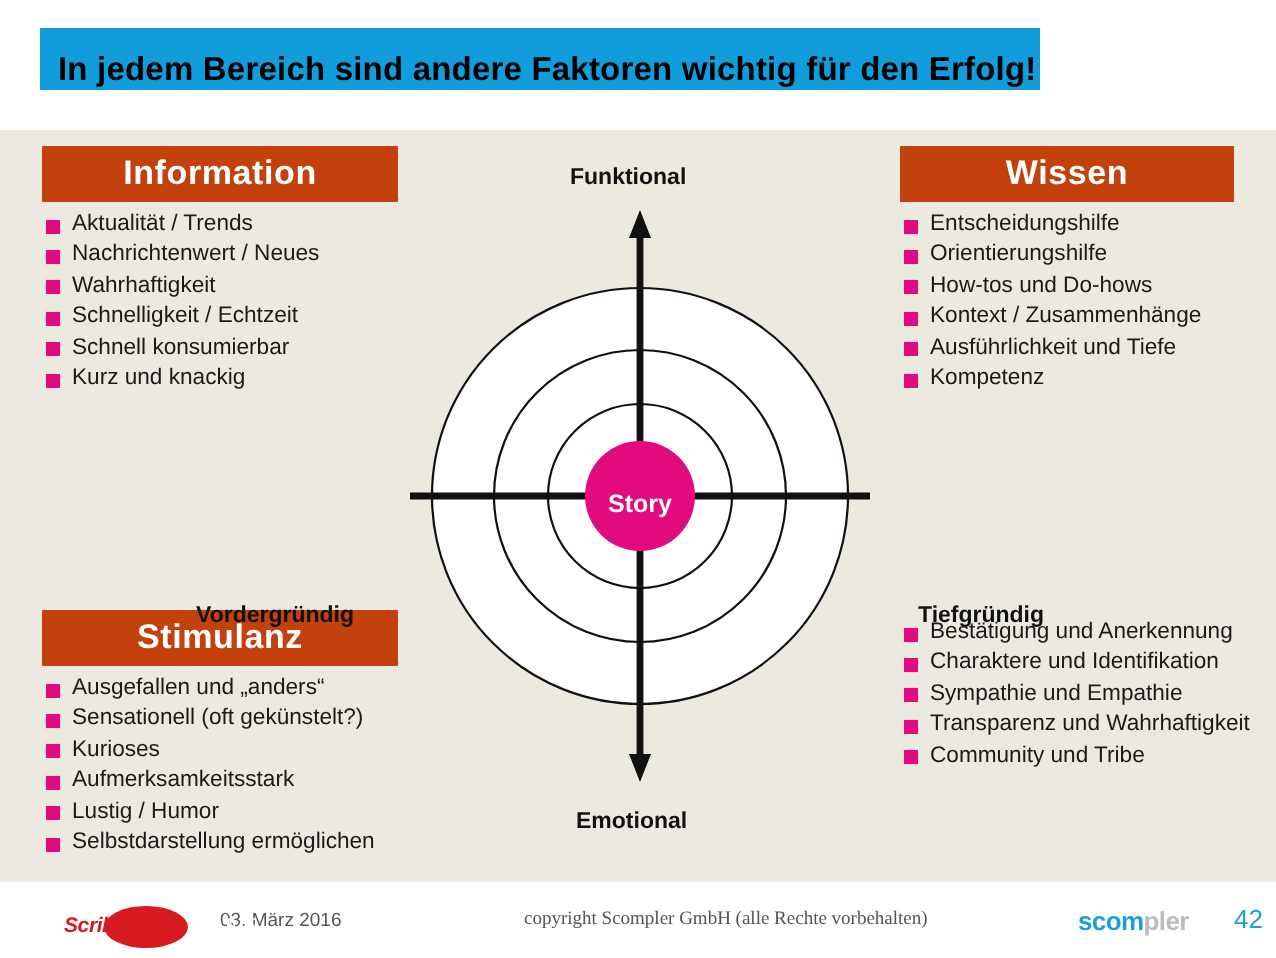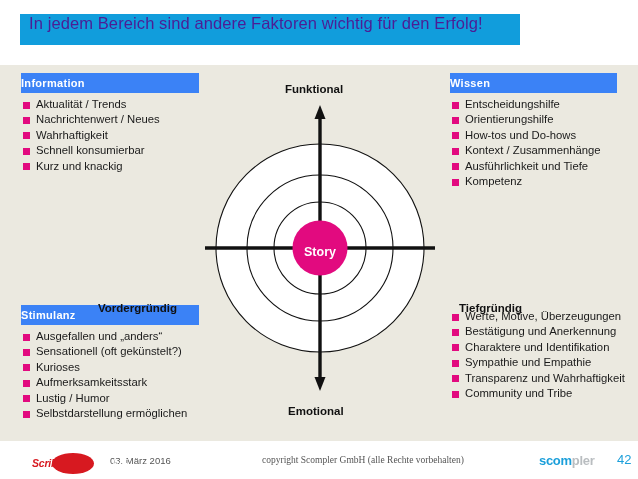--- a/index.html
+++ b/index.html
@@ -21,45 +21,46 @@
     background: #ffffff;
   }
   
   .title-bar {
     position: absolute;
     left: 20px;
     top: 14px;
     width: 500px;
     height: 31px;
     background: #119DDC;
-    color: #4c1d95;
+    color: #000000;
     font-size: 16.5px;
-    font-weight: normal;
+    font-weight: bold;
     letter-spacing: 0.1px;
     display: flex;
-    align-items: flex-start;
+    align-items: flex-end;
     padding-left: 9px;
     box-sizing: border-box;
   }
   
   .canvas {
     position: absolute;
     left: 0;
     top: 65px;
     width: 638px;
     height: 376px;
     background: #EBE9E0;
   }
   
   .panel { position: absolute; }
   .panel-head {
-    background: #3b82f6;
+    background: #c2410c;
     color: #ffffff;
-    font-size: 11px;
-    font-weight: bold;
+    font-size: 17px;
+    font-weight: bold;
+    text-align: center;
     padding: 4px 0 4px 0;
     letter-spacing: 0.3px;
   }
   .panel ul {
     list-style: none;
     margin: 4px 0 0 0;
     padding: 0;
   }
   .panel li {
     font-size: 11.3px;
@@ -196,20 +197,21 @@
   </div>
 
   <div class="canvas">
 
     <div class="panel" id="panel-information">
       <div class="panel-head">Information</div>
       <ul>
         <li>Aktualität / Trends</li>
         <li>Nachrichtenwert / Neues</li>
         <li>Wahrhaftigkeit</li>
+        <li>Schnelligkeit / Echtzeit</li>
         <li>Schnell konsumierbar</li>
         <li>Kurz und knackig</li>
       </ul>
     </div>
 
     <div class="panel" id="panel-wissen">
       <div class="panel-head">Wissen</div>
       <ul>
         <li>Entscheidungshilfe</li>
         <li>Orientierungshilfe</li>
@@ -227,21 +229,20 @@
         <li>Sensationell (oft gekünstelt?)</li>
         <li>Kurioses</li>
         <li>Aufmerksamkeitsstark</li>
         <li>Lustig / Humor</li>
         <li>Selbstdarstellung ermöglichen</li>
       </ul>
     </div>
 
     <div class="panel" id="panel-sinn">
       <ul>
-        <li>Werte, Motive, Überzeugungen</li>
         <li>Bestätigung und Anerkennung</li>
         <li>Charaktere und Identifikation</li>
         <li>Sympathie und Empathie</li>
         <li>Transparenz und Wahrhaftigkeit</li>
         <li>Community und Tribe</li>
       </ul>
     </div>
 
     <div class="diagram">
       <svg width="230" height="340" viewBox="0 0 230 340">

